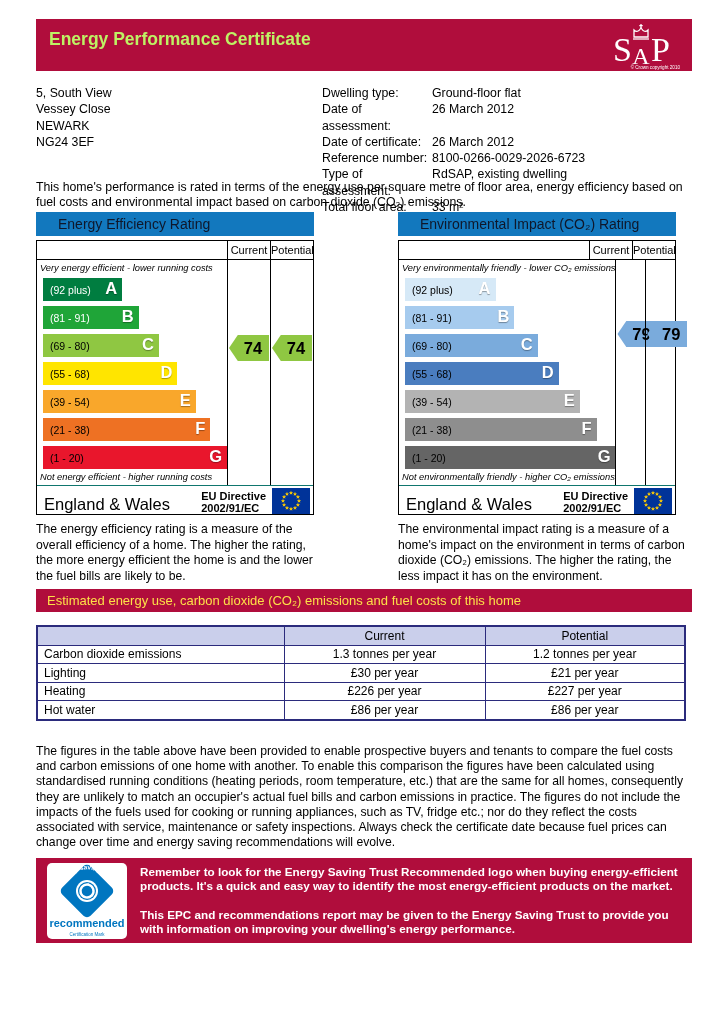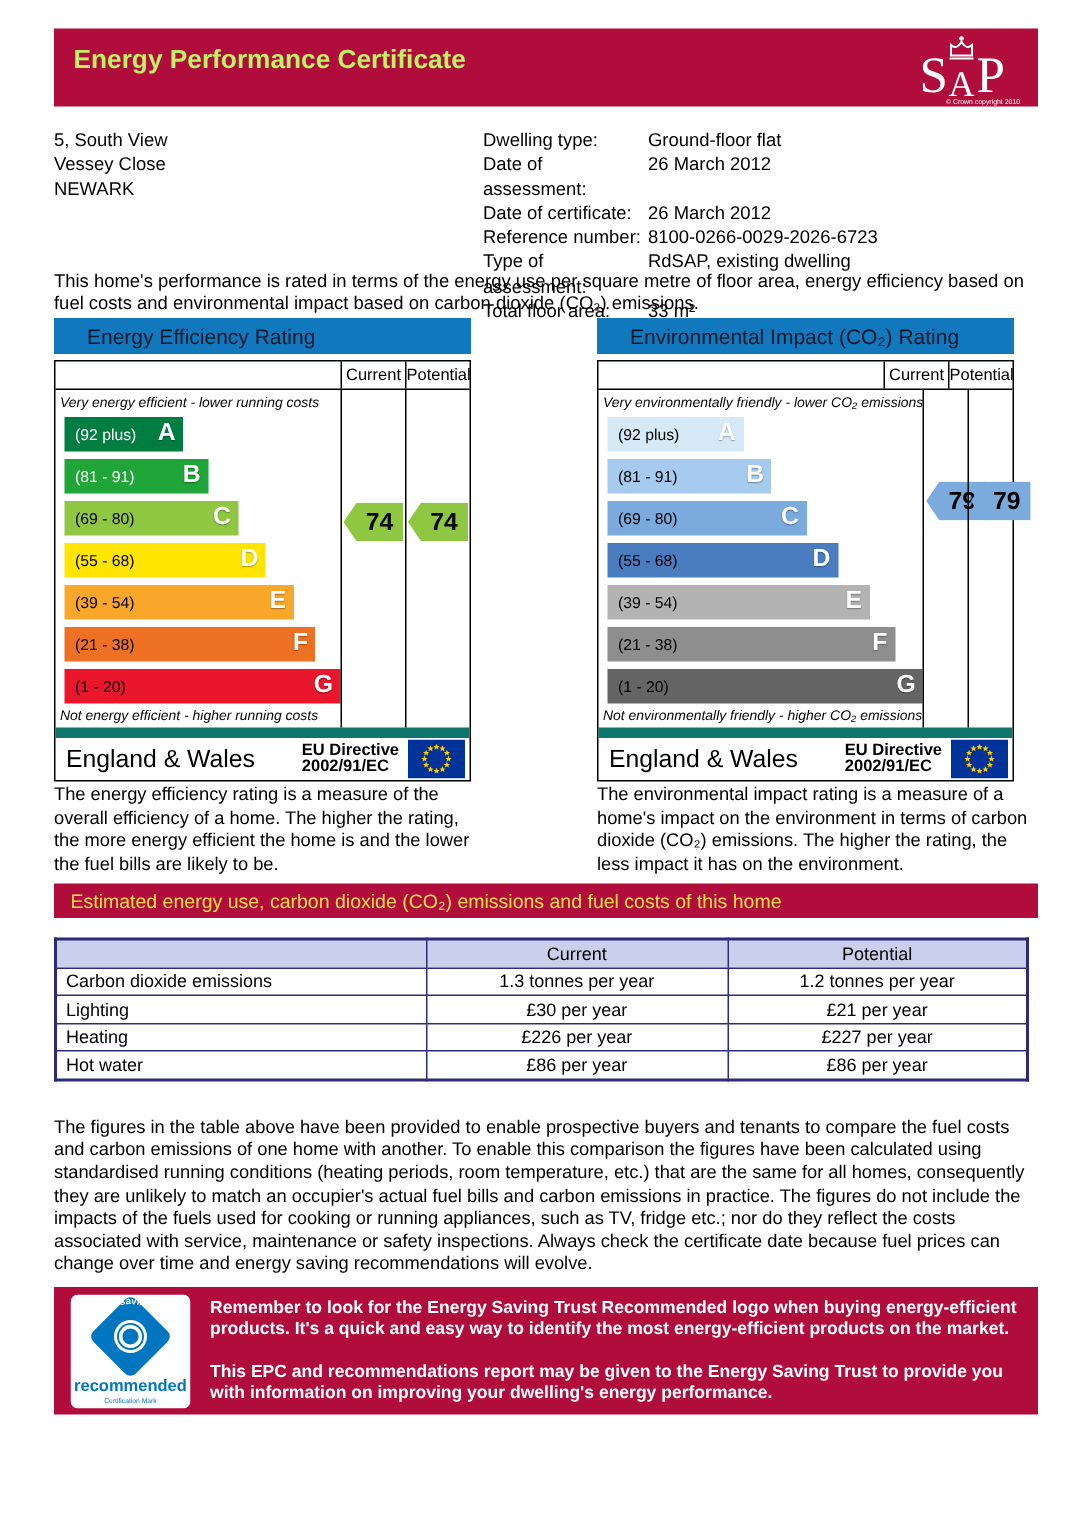--- a/index.html
+++ b/index.html
@@ -43,21 +43,21 @@
   .letter{position:absolute;right:5px;top:1px;font-size:16.5px;font-weight:bold;color:#fff;
           text-shadow:0 1px 1px rgba(0,0,0,.35)}
   .bottomlabel{position:absolute;bottom:3px;left:3px;font-style:italic;font-size:9.3px;white-space:nowrap}
   .ccol{width:42px;border-left:1px solid #000;position:relative}
   .arrow{position:absolute;left:1px;width:40px;height:26px;
          clip-path:polygon(22% 0,100% 0,100% 100%,22% 100%,0 50%);
          display:flex;align-items:center;justify-content:center;padding-left:8px;
          box-sizing:border-box;font-weight:bold;font-size:16.5px;color:#000}
   #chartL .arrow{top:75px;background:#8fc742}
   #chartR .arrow{top:61px;background:#7aabdc}
-  .cfoot{display:flex;align-items:center;height:28px;border-top:7px solid #0f766e}
+  .cfoot{display:flex;align-items:flex-end;height:28px;border-top:1px solid #0f766e}
   .cfoot .region{flex:1;font-size:16.5px;padding-left:7px;white-space:nowrap}
   .cfoot .directive{font-size:11px;font-weight:bold;line-height:11.5px;margin-right:6px;white-space:nowrap}
   .cfoot svg{margin-right:3px;flex:none}
 
   .w0{width:43%}.w1{width:52%}.w2{width:63%}.w3{width:73%}.w4{width:83%}.w5{width:91%}.w6{width:100%}
   #chartL .b0{background:#007d40}#chartL .b1{background:#1fa538}#chartL .b2{background:#8fc742}
   #chartL .b3{background:#ffe500}#chartL .b4{background:#f9a72b}#chartL .b5{background:#ee7123}
   #chartL .b6{background:#e9162c}
   #chartL .b0 .range,#chartL .b1 .range{color:#fff}
   #chartR .b0{background:#d6e9f7}#chartR .b1{background:#a6cbee}#chartR .b2{background:#7aabdc}
@@ -104,20 +104,21 @@
     </g>
     <text x="92" y="48" text-anchor="end" font-size="4.6" fill="#fff">© Crown copyright 2010</text>
   </svg>
 </div>
 
 <div class="abs" id="info">
   <div class="addr">
     <div>5, South View</div>
     <div>Vessey Close</div>
     <div>NEWARK</div>
+    <div>NG24 3EF</div>
   </div>
   <div class="details">
     <div class="drow">
       <span class="dlabel">Dwelling type:</span>
       <span>Ground-floor flat</span>
     </div>
     <div class="drow">
       <span class="dlabel">Date of assessment:</span>
       <span>26 March 2012</span>
     </div>

